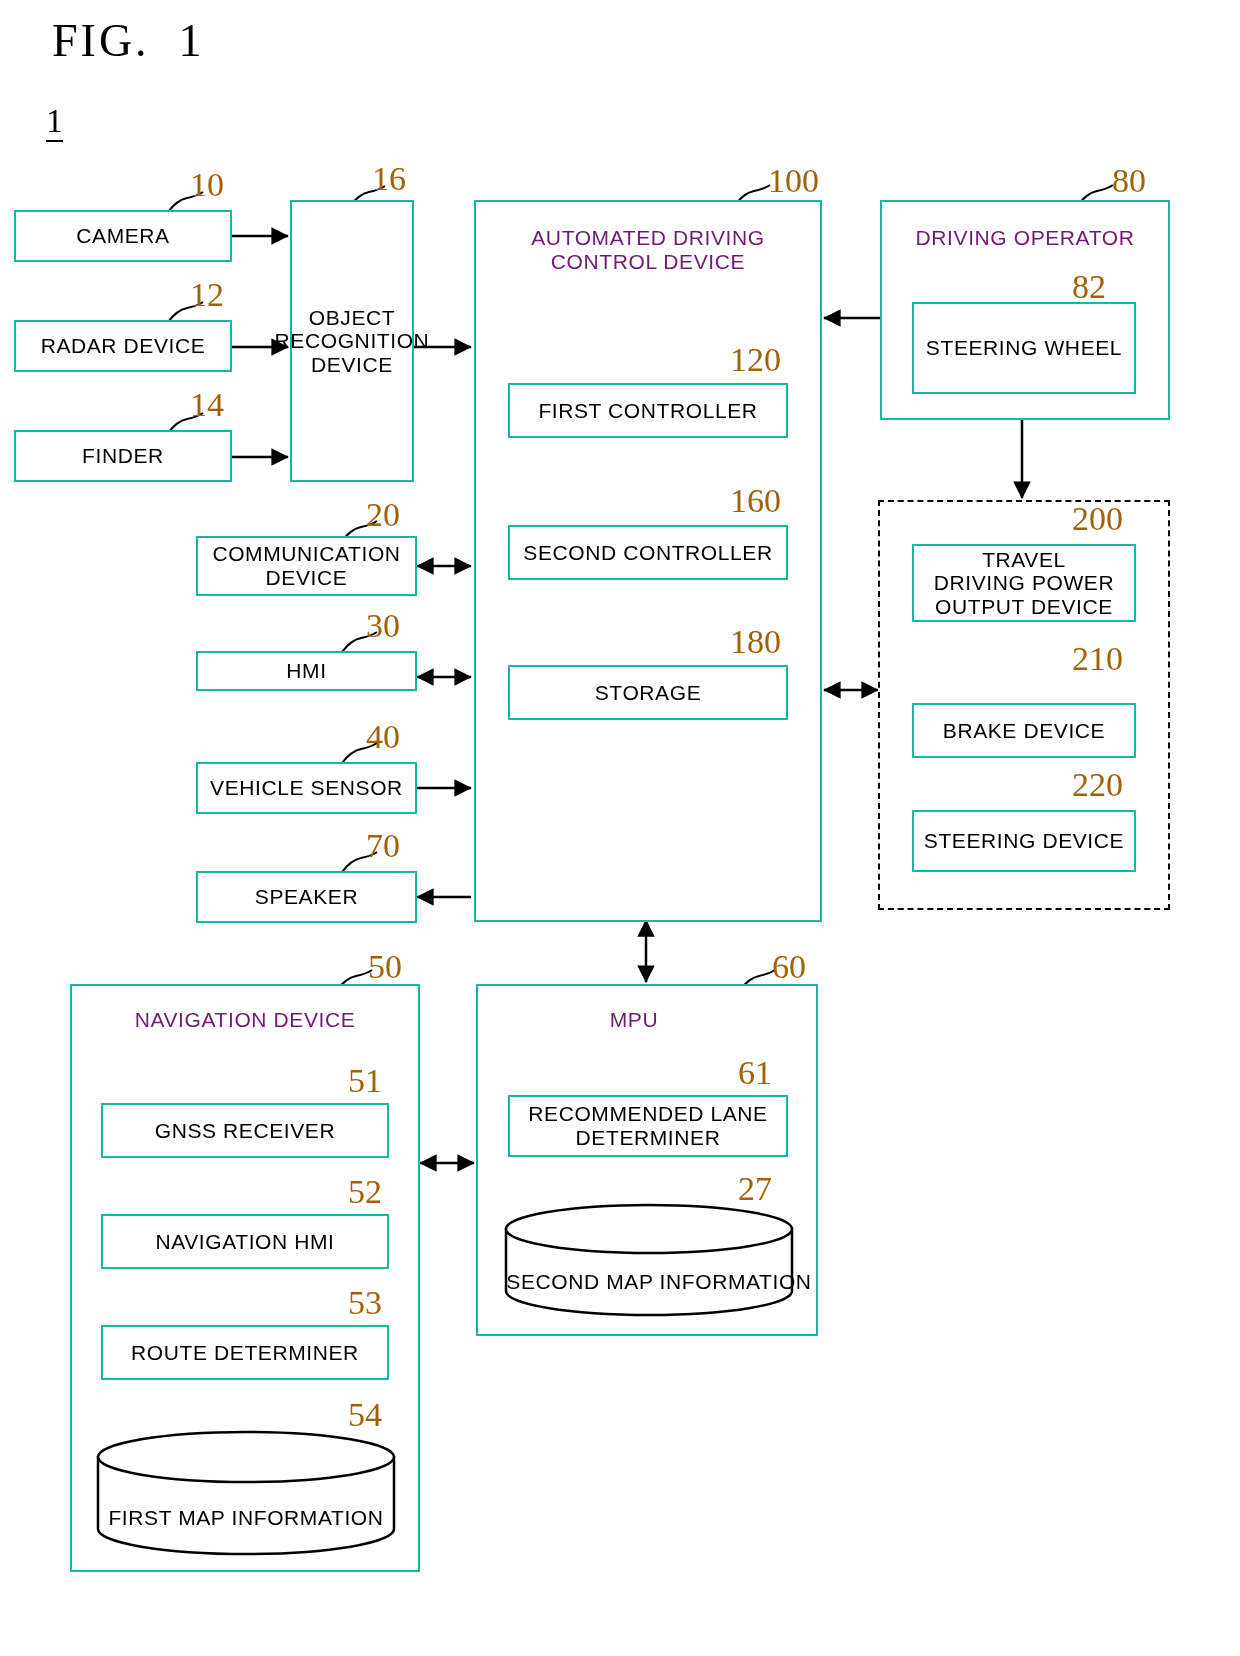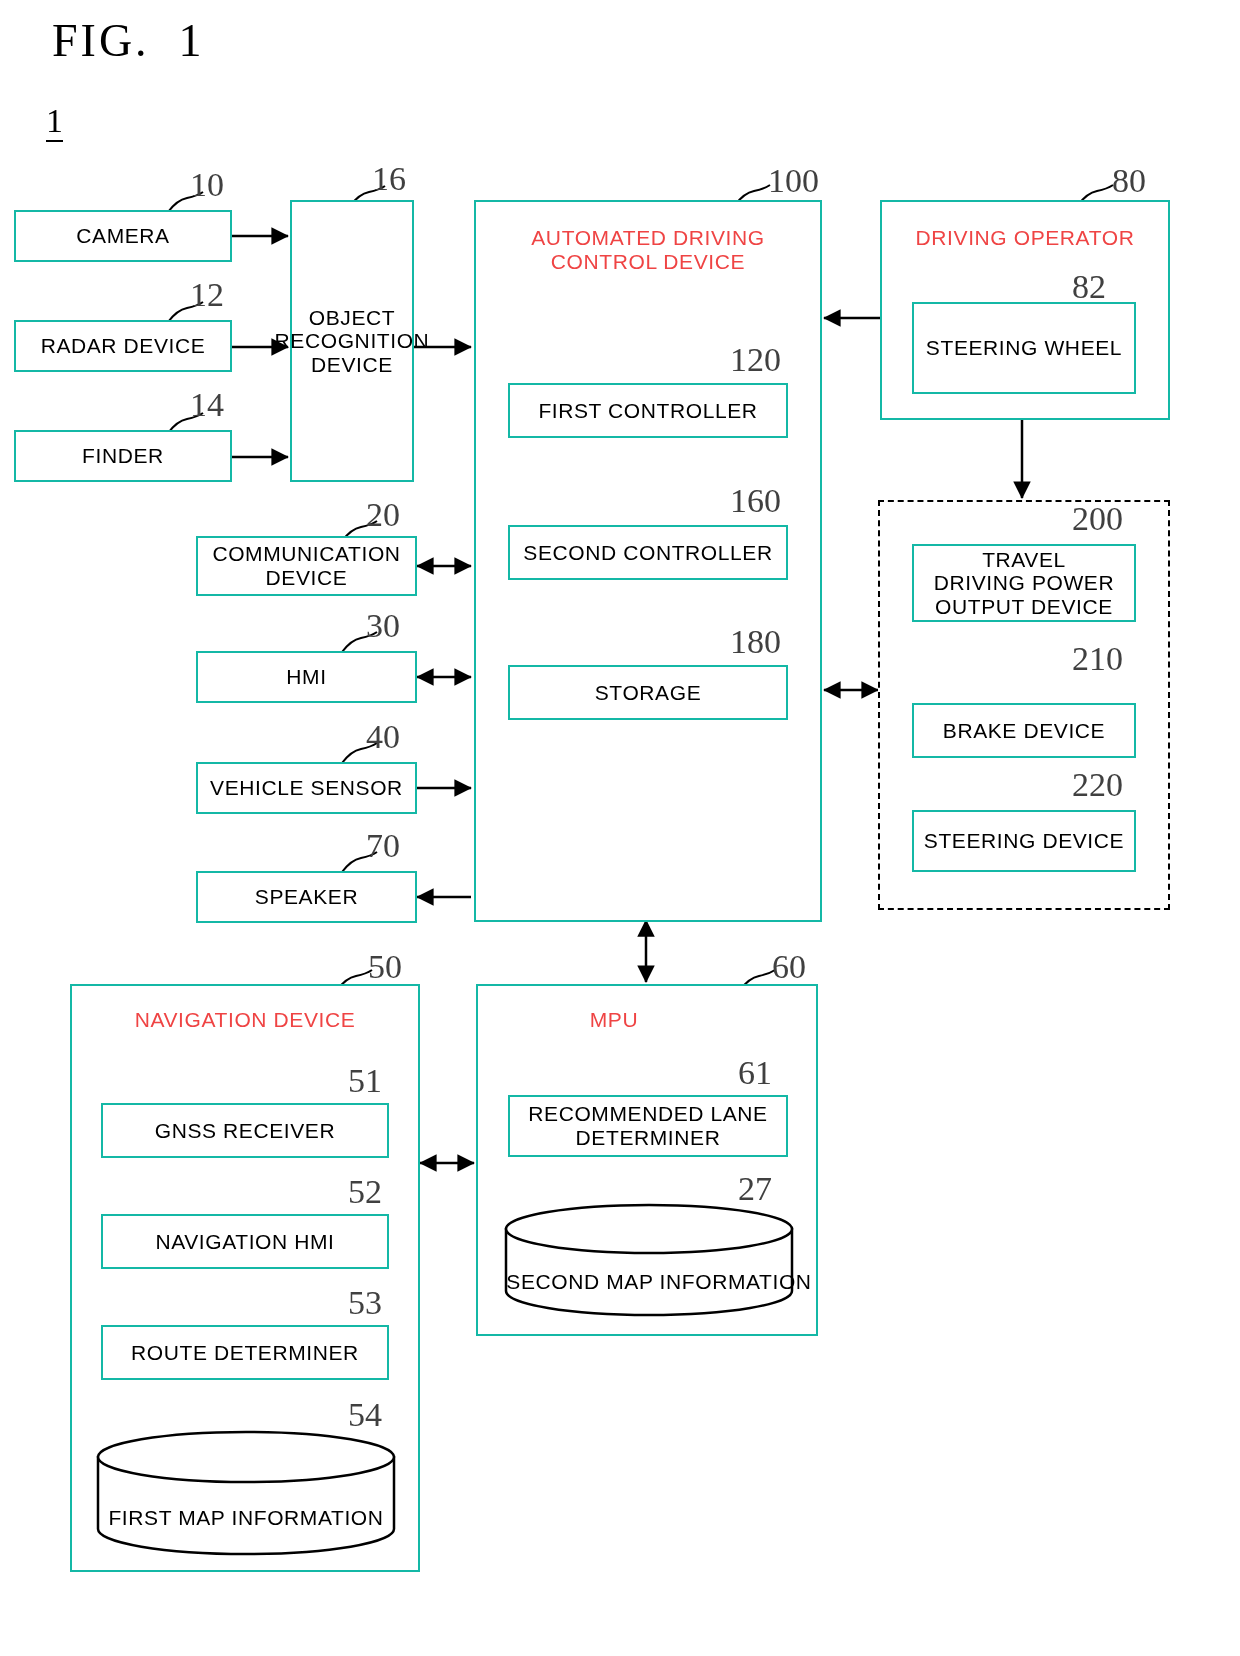--- a/index.html
+++ b/index.html
@@ -55,27 +55,27 @@
     color: #000;
   }
   .container-title {
     position: absolute;
     text-align: center;
     font-family: "Liberation Sans", sans-serif;
     font-size: 21px;
     line-height: 1.15;
     letter-spacing: 0.6px;
     white-space: pre-line;
-    color: #ef4444;
+    color: #701a75;
   }
   .refnum {
     position: absolute;
     font-family: "Liberation Serif", serif;
     font-size: 34px;
-    color: #404040;
+    color: #a16207;
     white-space: pre;
   }
   .conn {
     position: absolute;
     overflow: visible;
   }
   .cyl {
     position: absolute;
     overflow: visible;
   }
@@ -186,21 +186,21 @@
 DEVICE</span>
   </div>
   <div class="refnum" style="left:372px; top:160px;">16</div>
 
   <div class="box" style="left:196px; top:536px; width:221px; height:60px;">
     <span class="box-label">COMMUNICATION
 DEVICE</span>
   </div>
   <div class="refnum" style="left:366px; top:496px;">20</div>
 
-  <div class="box" style="left:196px; top:651px; width:221px; height:52px;">
+  <div class="box" style="left:196px; top:651px; width:221px; height:40px;">
     <span class="box-label">HMI</span>
   </div>
   <div class="refnum" style="left:366px; top:607px;">30</div>
 
   <div class="box" style="left:196px; top:762px; width:221px; height:52px;">
     <span class="box-label">VEHICLE SENSOR</span>
   </div>
   <div class="refnum" style="left:366px; top:718px;">40</div>
 
   <div class="box" style="left:196px; top:871px; width:221px; height:52px;">
@@ -276,21 +276,21 @@
   <div class="refnum" style="left:348px; top:1284px;">53</div>
 
   <svg class="cyl" style="left:96px; top:1432px;" width="300" height="122">
     <path d="M2,25 L2,97 A148,25 0 0 0 298,97 L298,25 Z" fill="#fff" stroke="#000" stroke-width="2.5"></path>
     <ellipse cx="150" cy="25" rx="148" ry="25" fill="#fff" stroke="#000" stroke-width="2.5"></ellipse>
   </svg>
   <div class="cyl-label" style="left:96px; top:1506px; width:300px;">FIRST MAP INFORMATION</div>
   <div class="refnum" style="left:348px; top:1396px;">54</div>
 
   <div class="box" style="left:476px; top:984px; width:342px; height:352px; display:block;"></div>
-  <div class="container-title" style="left:456px; top:1008px; width:316px;">MPU</div>
+  <div class="container-title" style="left:476px; top:1008px; width:316px;">MPU</div>
   <div class="refnum" style="left:772px; top:948px;">60</div>
 
   <div class="box" style="left:508px; top:1095px; width:280px; height:62px;">
     <span class="box-label">RECOMMENDED LANE
 DETERMINER</span>
   </div>
   <div class="refnum" style="left:738px; top:1054px;">61</div>
 
   <svg class="cyl" style="left:504px; top:1205px;" width="290" height="110">
     <path d="M2,24 L2,86 A143,24 0 0 0 288,86 L288,24 Z" fill="#fff" stroke="#000" stroke-width="2.5"></path>

